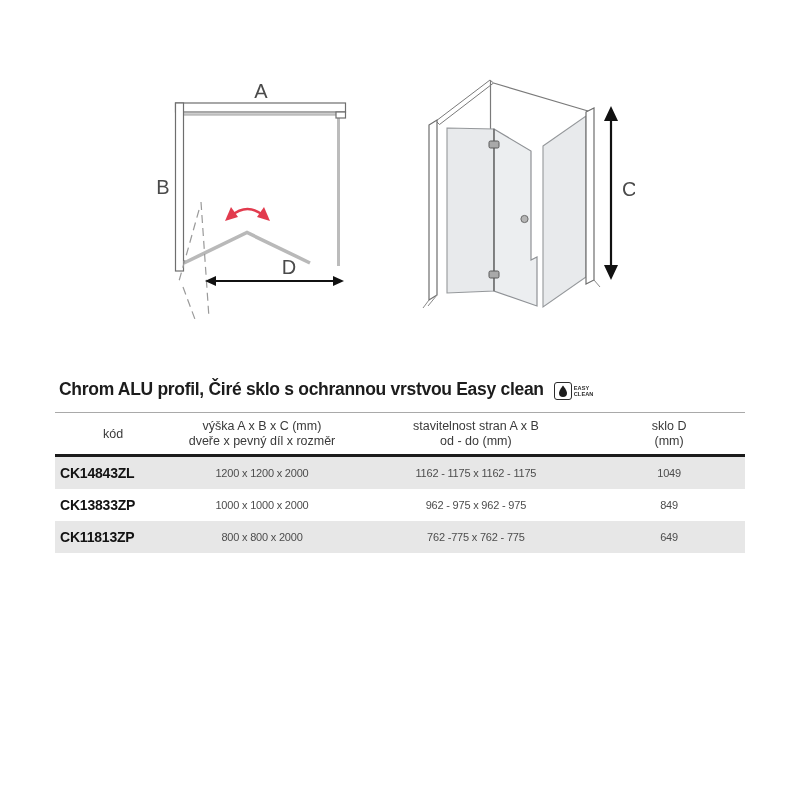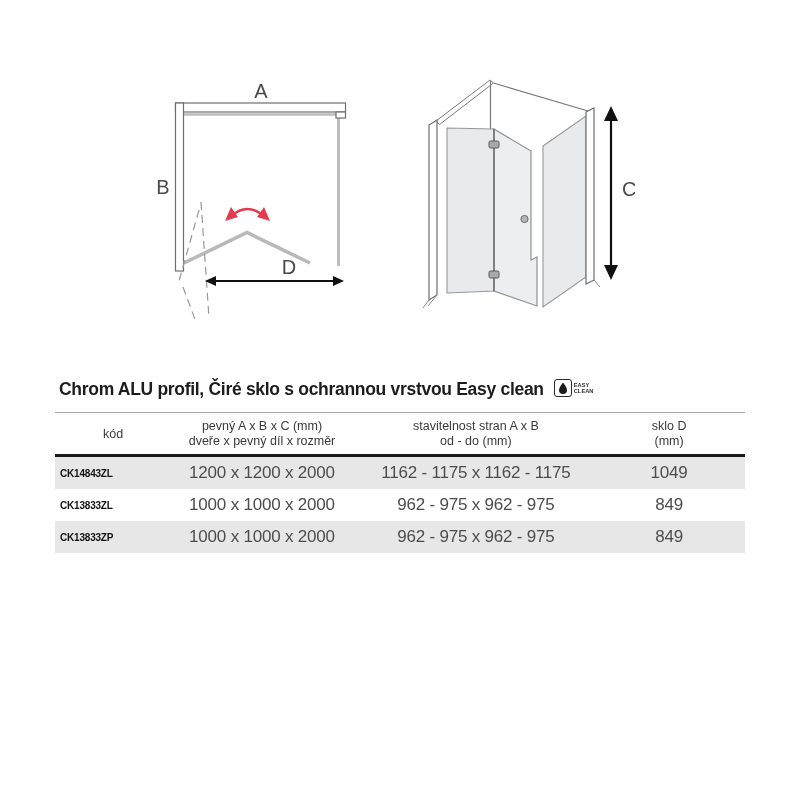--- a/index.html
+++ b/index.html
@@ -6,40 +6,40 @@
   #canvas{position:relative;width:800px;height:800px;background:#ffffff;overflow:hidden;
           font-family:"Liberation Sans","DejaVu Sans",sans-serif;}
 
   
   .diagram{position:absolute;}
   #diagram-top-view{left:140px;top:70px;}
   #diagram-perspective{left:415px;top:70px;}
   .dim-label{font-family:"Liberation Sans","DejaVu Sans",sans-serif;font-size:20px;fill:#4a4a4a;}
 
   
-  .title-row{position:absolute;left:59px;top:379px;display:flex;align-items:flex-start;gap:10px;}
+  .title-row{position:absolute;left:59px;top:379px;display:flex;align-items:flex-end;gap:10px;}
   .page-title{font-size:17.5px;font-weight:bold;color:#1c1c1c;letter-spacing:-0.3px;white-space:nowrap;}
   .ec-badge{display:flex;align-items:center;gap:2px;}
   .ec-box{width:16px;height:16px;border:1.6px solid #2b2b2b;border-radius:3px;
           display:flex;align-items:center;justify-content:center;background:#fff;}
   .ec-text{display:flex;flex-direction:column;font-size:5.6px;font-weight:bold;color:#2b2b2b;
            line-height:1.15;letter-spacing:0.1px;}
 
   
   .spec-table-wrap{position:absolute;left:55px;top:412px;width:690px;}
   table.spec{width:100%;border-collapse:collapse;table-layout:fixed;}
   table.spec col.c1{width:16%;} table.spec col.c2{width:28%;}
   table.spec col.c3{width:34%;} table.spec col.c4{width:22%;}
   thead th{border-top:1px solid #a9a9a9;border-bottom:3px solid #1b1b1b;
            font-weight:normal;font-size:12.5px;color:#3a3a3a;line-height:1.2;
            padding:6px 0 5px 0;vertical-align:middle;text-align:center;}
   thead th.left{text-align:center;padding-left:6px;}
-  tbody td{height:32px;padding:0;font-size:17px;color:#4d4d4d;text-align:center;
+  tbody td{height:32px;padding:0;font-size:11px;color:#4d4d4d;text-align:center;
            letter-spacing:-0.2px;}
-  tbody td.kod{text-align:left;padding-left:5px;font-weight:bold;font-size:10px;color:#121212;
+  tbody td.kod{text-align:left;padding-left:5px;font-weight:bold;font-size:14px;color:#121212;
                letter-spacing:-0.2px;}
   tbody tr:nth-child(odd){background:#e7e7e7;}
   tbody tr:nth-child(even){background:#ffffff;}
 </style>
 </head>
 <body>
 
 <div id="canvas">
 
   <svg id="diagram-top-view" class="diagram" width="230" height="270" viewBox="140 70 230 270">
@@ -122,49 +122,49 @@
           <col class="c2">
           <col class="c3">
           <col class="c4">
         </colgroup>
       <thead>
         <tr>
           <th class="left">
             <div>kód</div>
           </th>
           <th>
-            <div>pevný A x B x C (mm)</div>
+            <div>výška A x B x C (mm)</div>
             <div>dveře x pevný díl x rozměr</div>
           </th>
           <th>
             <div>stavitelnost stran A x B</div>
             <div>od - do (mm)</div>
           </th>
           <th>
             <div>sklo D</div>
             <div>(mm)</div>
           </th>
         </tr>
       </thead>
       <tbody>
         <tr>
           <td class="kod">CK14843ZL</td>
           <td>1200 x 1200 x 2000</td>
           <td>1162 - 1175 x 1162 - 1175</td>
           <td>1049</td>
         </tr>
         <tr>
-          <td class="kod">CK13833ZL</td>
+          <td class="kod">CK13833ZP</td>
           <td>1000 x 1000 x 2000</td>
           <td>962 - 975 x 962 - 975</td>
           <td>849</td>
         </tr>
         <tr>
-          <td class="kod">CK13833ZP</td>
-          <td>1000 x 1000 x 2000</td>
-          <td>962 - 975 x 962 - 975</td>
-          <td>849</td>
+          <td class="kod">CK11813ZP</td>
+          <td>800 x 800 x 2000</td>
+          <td>762 -775 x 762 - 775</td>
+          <td>649</td>
         </tr>
       </tbody>
     </table>
   </div>
 
 </div>
 
 </body></html>

